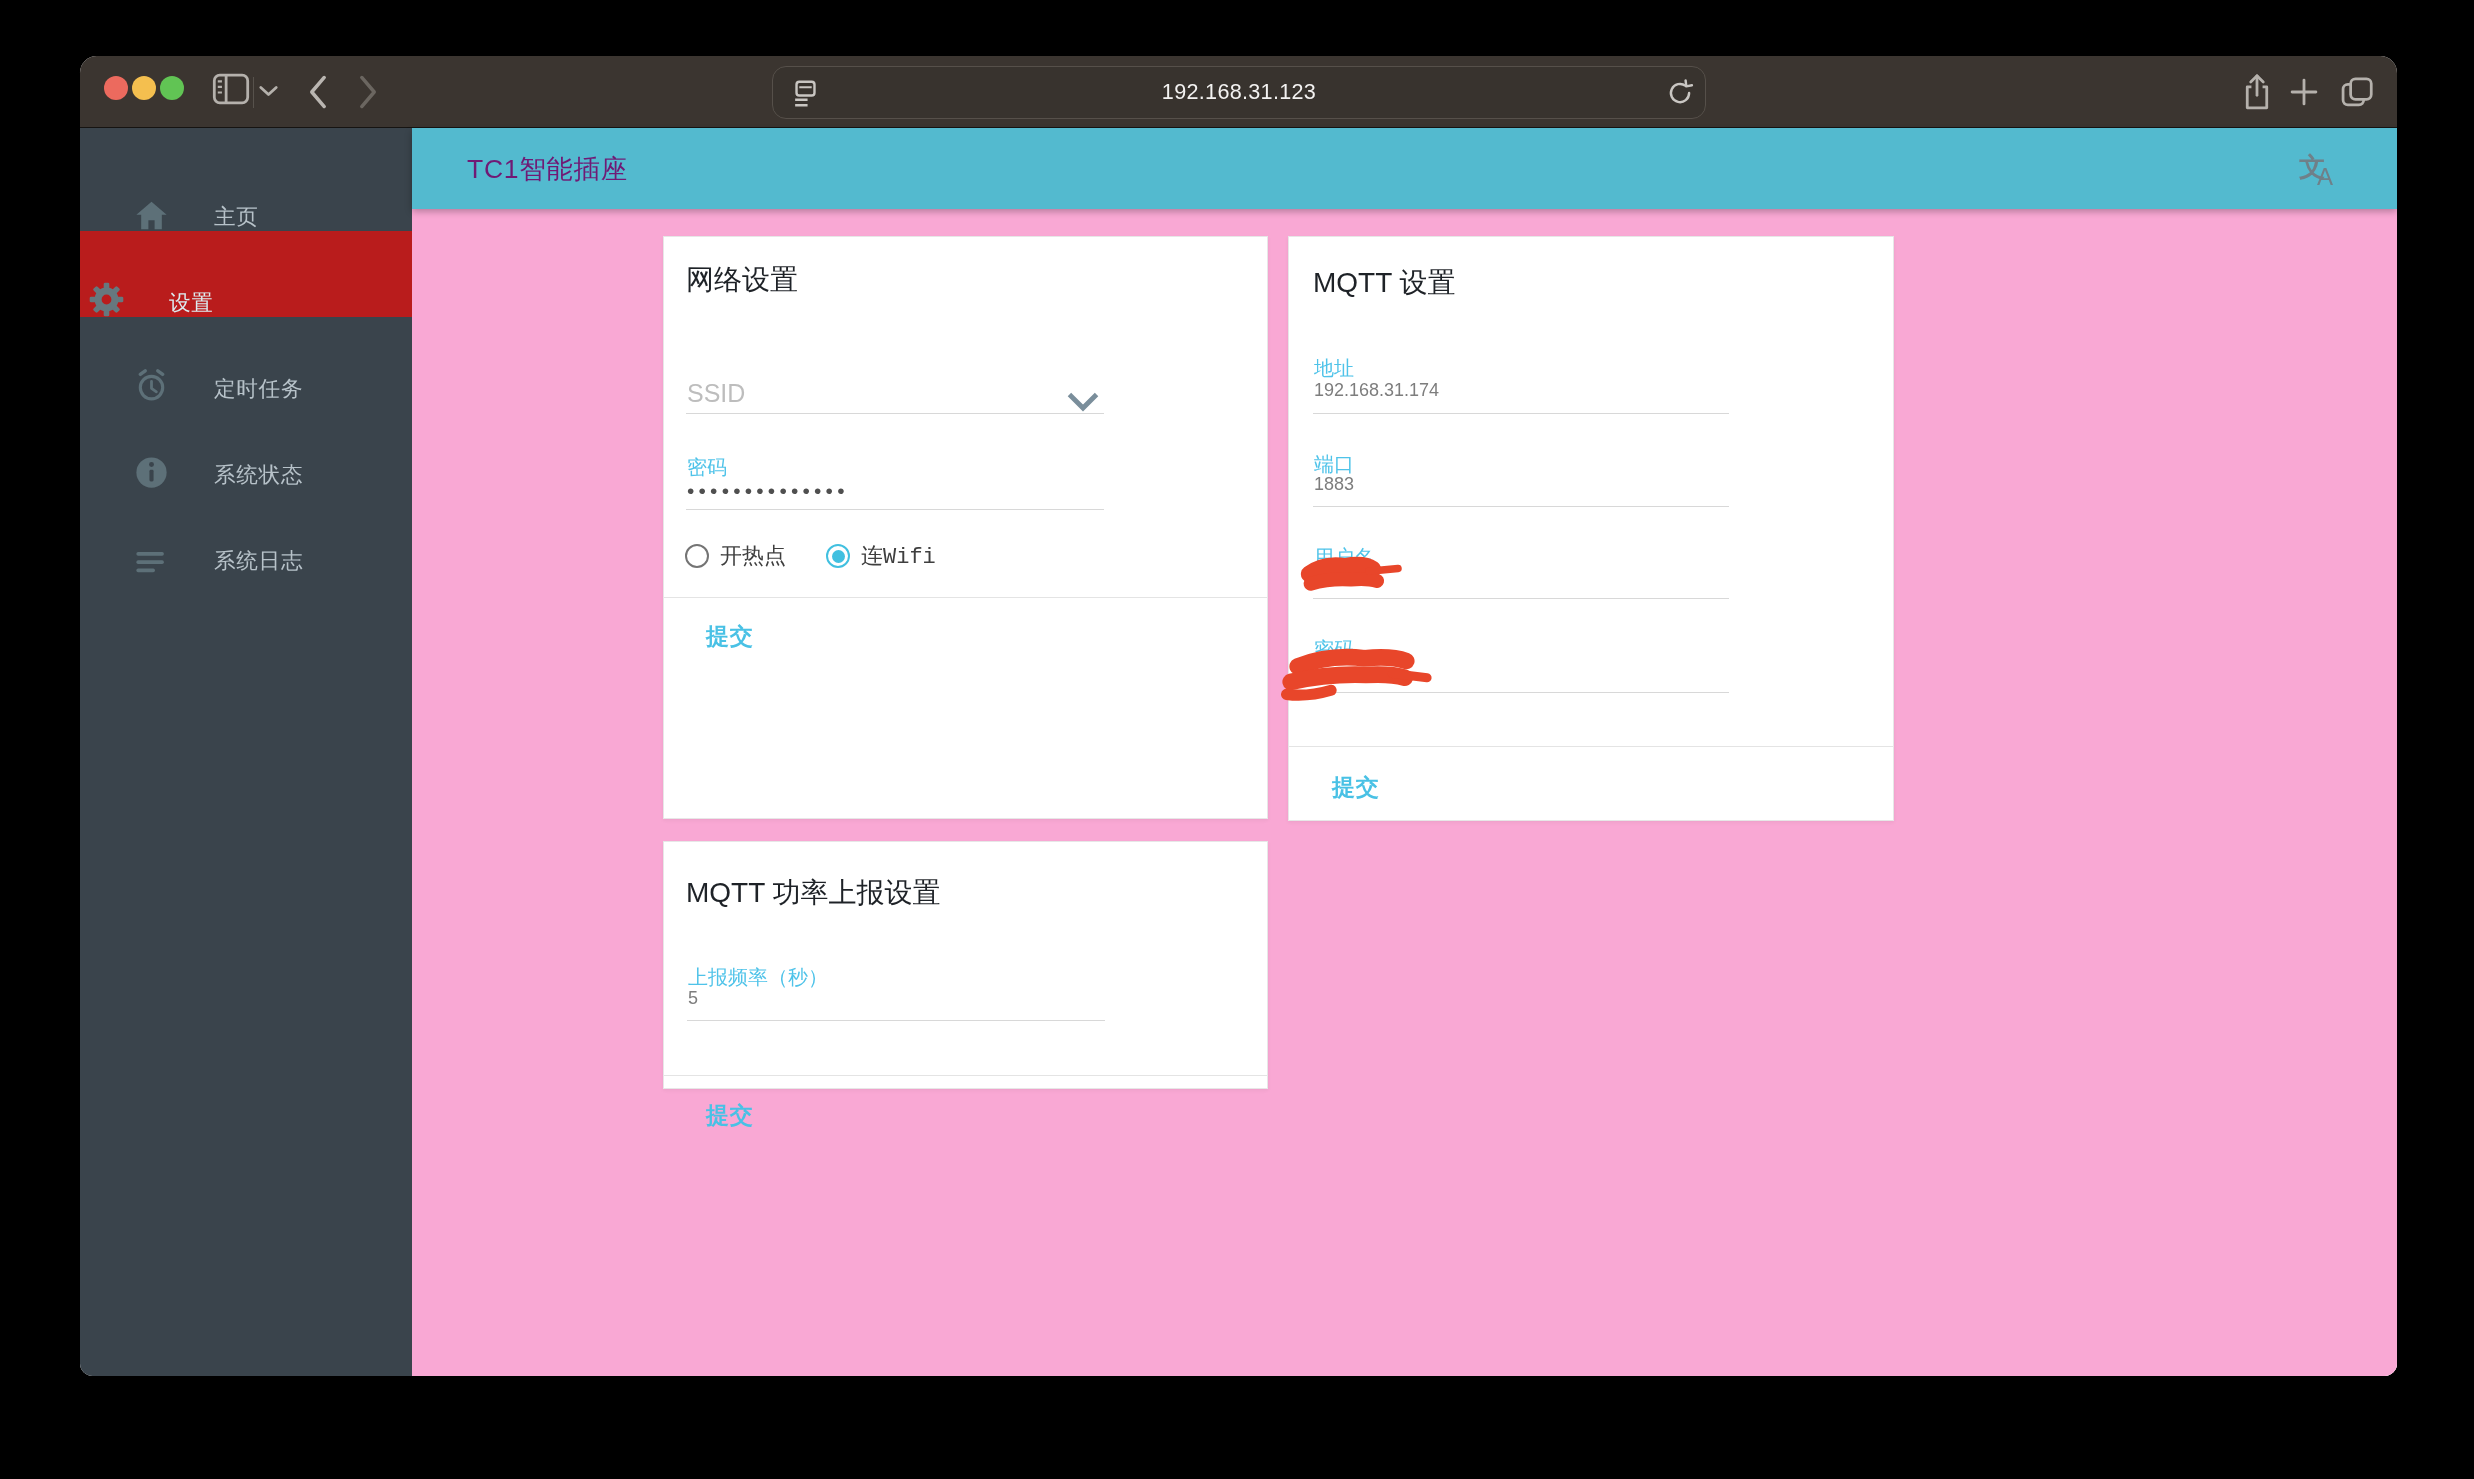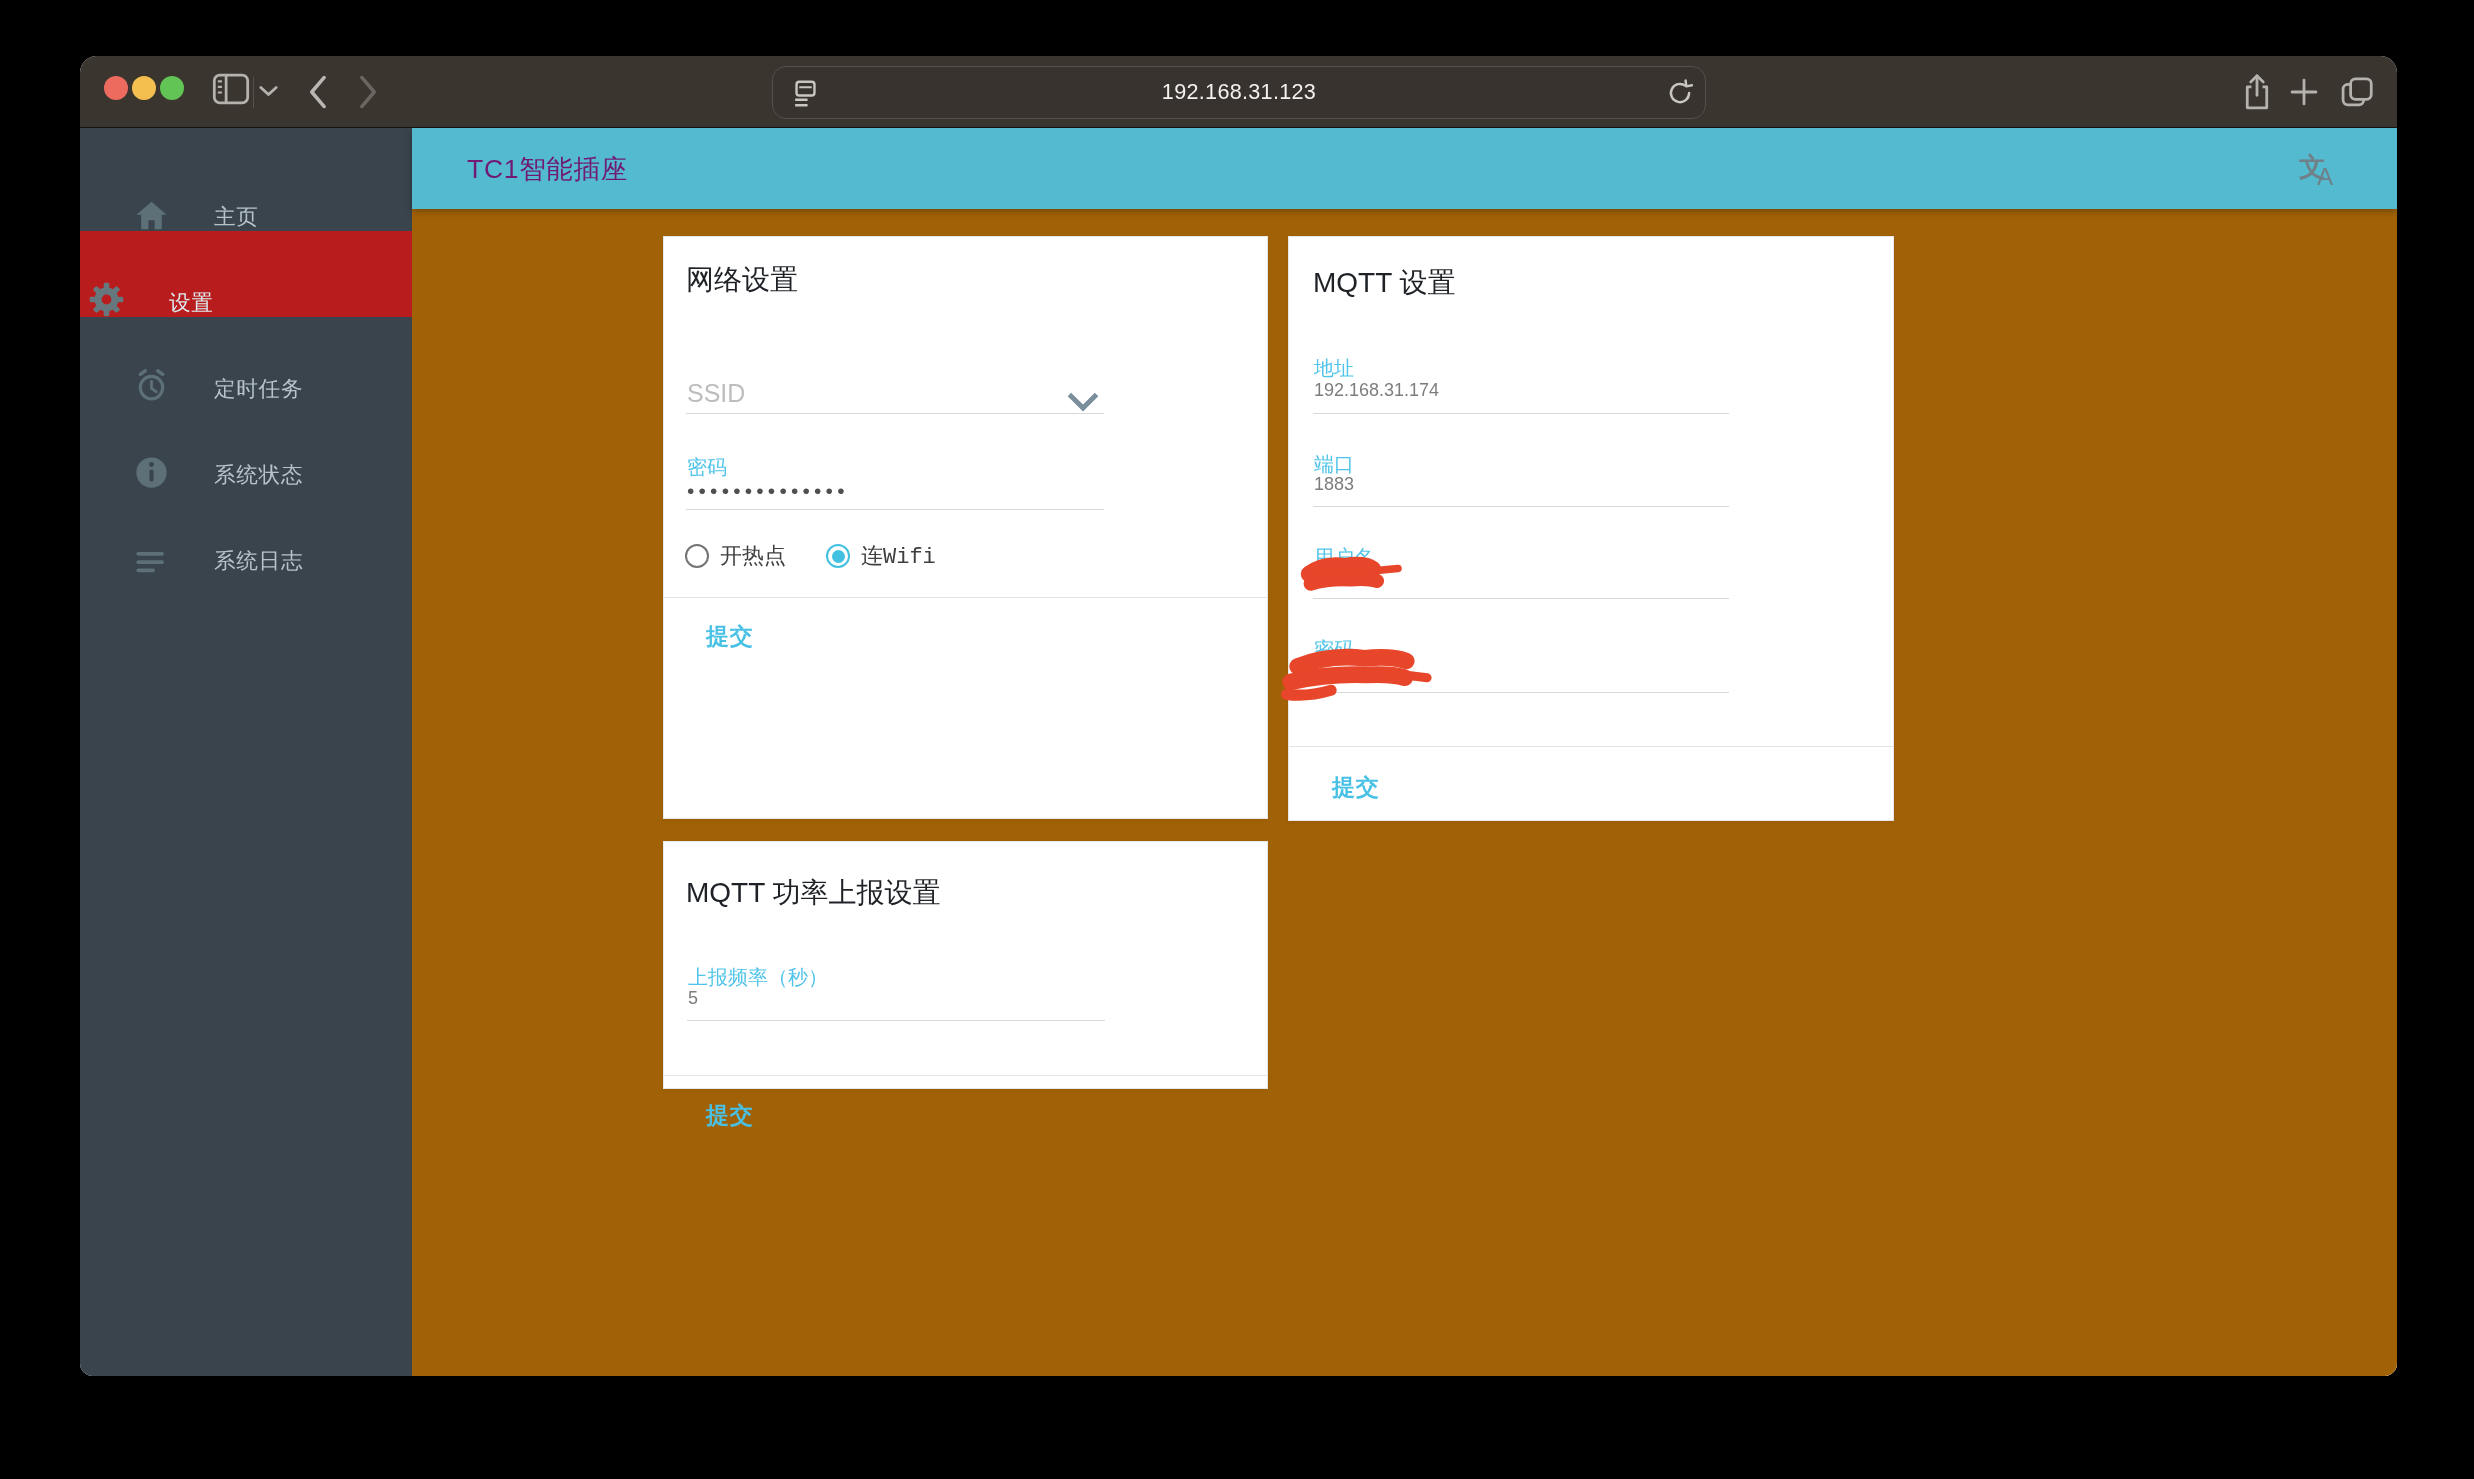--- a/index.html
+++ b/index.html
@@ -41,21 +41,21 @@
 
   
   .rightcol { flex:1; display:flex; flex-direction:column; background:#fff; min-width:0; }
   .appheader { height:81px; flex:0 0 auto; background:#53bacf; position:relative;
                display:flex; align-items:center; box-shadow:0 2.8px 7px rgba(0,0,0,.28); z-index:2; }
   .app-title { margin-left:55px; font-size:26.5px; font-weight:400; color:#701a75; letter-spacing:0.7px; }
   .lang-ico { position:absolute; right:59px; top:21px; width:39px; height:39px; color:#6f8089; }
   .lang-ico .zh { position:absolute; left:0; top:0; font-size:26.5px; font-weight:700; }
   .lang-ico .en { position:absolute; left:18px; top:14px; font-size:24px; font-weight:400; }
 
-  .content { flex:1; position:relative; background:#a16207; }
+  .content { flex:1; position:relative; background:#f9a8d4; }
 
   
   .card { position:absolute; background:#fff; border:0.7px solid #e7e7e7;
           box-shadow:0 2.1px 4.2px rgba(0,0,0,.06); }
   .card-title { position:absolute; font-size:28px; font-weight:400; color:#1e2227; }
   .f-label { position:absolute; font-size:20px; color:#4fc3e9; }
   .f-value { position:absolute; font-size:18px; color:#7d7d7d; }
   .f-line  { position:absolute; height:1.4px; background:#d8d8d8; }
   .divider { position:absolute; left:0; width:100%; height:1.4px; background:#e4e4e4; }
   .submit  { position:absolute; font-size:23px; font-weight:700; color:#49c1e5; cursor:pointer; letter-spacing:0.7px; }

